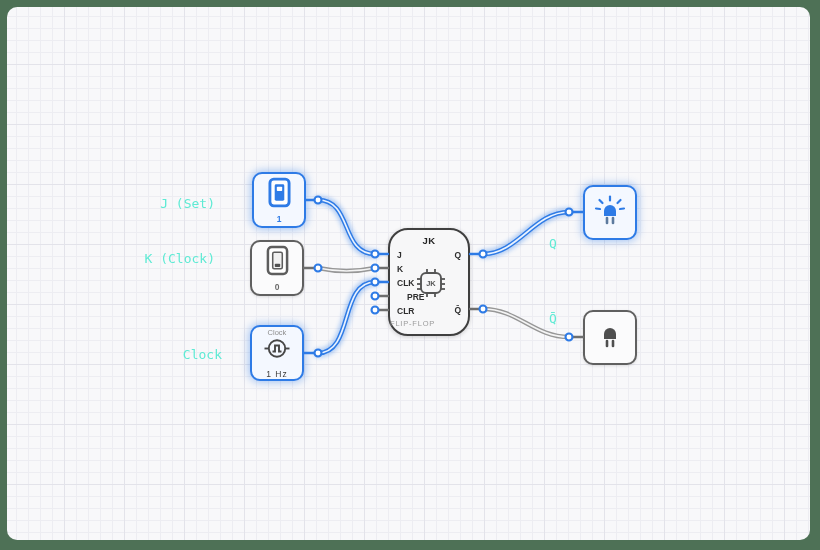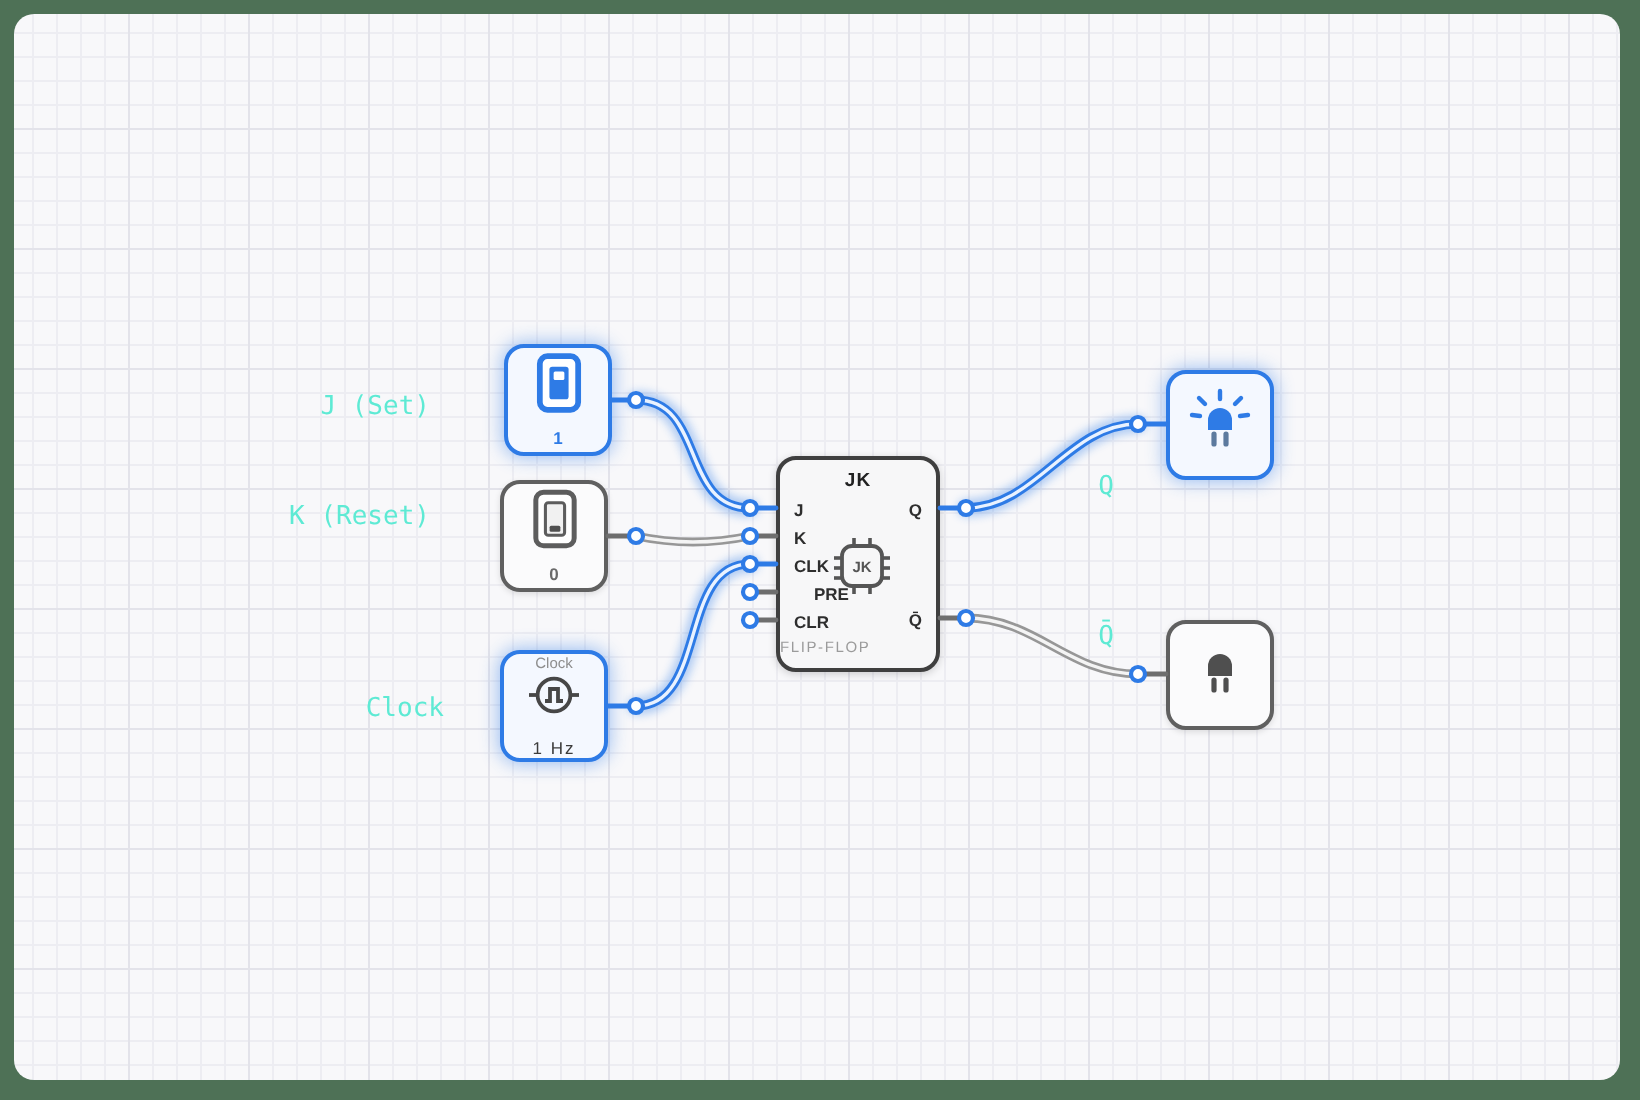--- a/index.html
+++ b/index.html
@@ -43,21 +43,21 @@
     box-shadow:0 1px 3px rgba(0,0,0,0.12);
   }
   .node .value { font-size:8.5px; font-weight:bold; margin-top:2px; }
   .node.blue .value { color:#2e7be6; }
   .node.gray .value { color:#6a6a6a; }
   .clock-name { font-size:7.5px; color:#8e8e8e; margin-bottom:1px; }
   .clock-freq { font-size:8.5px; color:#3c3c3c; font-weight:normal; margin-top:6px; letter-spacing:1px; }
   
   .flipflop {
     position:absolute; left:388px; top:228px; width:82px; height:108px;
-    border:2px solid #3f3f3f; border-radius:10px; background:#f7f7f8;
+    border:2px solid #3f3f3f; border-radius:20px; background:#f7f7f8;
     box-shadow:0 1px 4px rgba(0,0,0,0.18);
   }
   .ff-title { position:absolute; top:5px; left:0; right:0; text-align:center;
     font-size:9.5px; font-weight:bold; color:#222; letter-spacing:0.5px; }
   .ff-footer { position:absolute; bottom:6px; left:0; right:0; text-align:left;
     font-size:7.5px; color:#9b9b9b; letter-spacing:0.8px; }
   .pin { position:absolute; font-size:8.5px; font-weight:bold; color:#2e2e2e; line-height:11px; }
   .pin.in  { left:7px; }
   .pin.out { right:7px; }
   .chip-ic { position:absolute; left:24px; top:36px; }
@@ -75,21 +75,21 @@
   .stub.on  { stroke:#2e7be6; }
   .stub.off { stroke:#6e6e6e; }
   .port { fill:#ffffff; stroke:#2e7be6; stroke-width:2.1; }
 </style>
 </head>
 <body data-interactable="false">
 
 <div class="canvas" data-interactable="true"></div>
 
 <div class="flabel" style="left:115px; top:196px; width:100px;" data-interactable="false">J (Set)</div>
-<div class="flabel" style="left:105px; top:251px; width:110px;" data-interactable="false">K (Reset)</div>
+<div class="flabel" style="left:105px; top:251px; width:110px;" data-interactable="false">K (Clock)</div>
 <div class="flabel" style="left:122px; top:347px; width:100px;" data-interactable="false">Clock</div>
 <div class="flabel" style="left:538px; top:236px; width:30px; text-align:center;" data-interactable="false">Q</div>
 <div class="flabel" style="left:538px; top:311px; width:30px; text-align:center;" data-interactable="false">Q̄</div>
 
 <div class="node blue" style="left:252px; top:172px; width:54px; height:56px;" data-interactable="true">
   <span data-interactable="false">
     <svg width="23" height="31" viewBox="0 0 24 32">
       <rect x="2" y="2" width="20" height="28" rx="4" fill="#ffffff" stroke="#2e7be6" stroke-width="3"></rect>
       <rect x="7" y="7.5" width="10" height="17" rx="1.5" fill="#2e7be6"></rect>
       <rect x="9.2" y="10" width="5.6" height="4.4" rx="0.8" fill="#ffffff"></rect>

